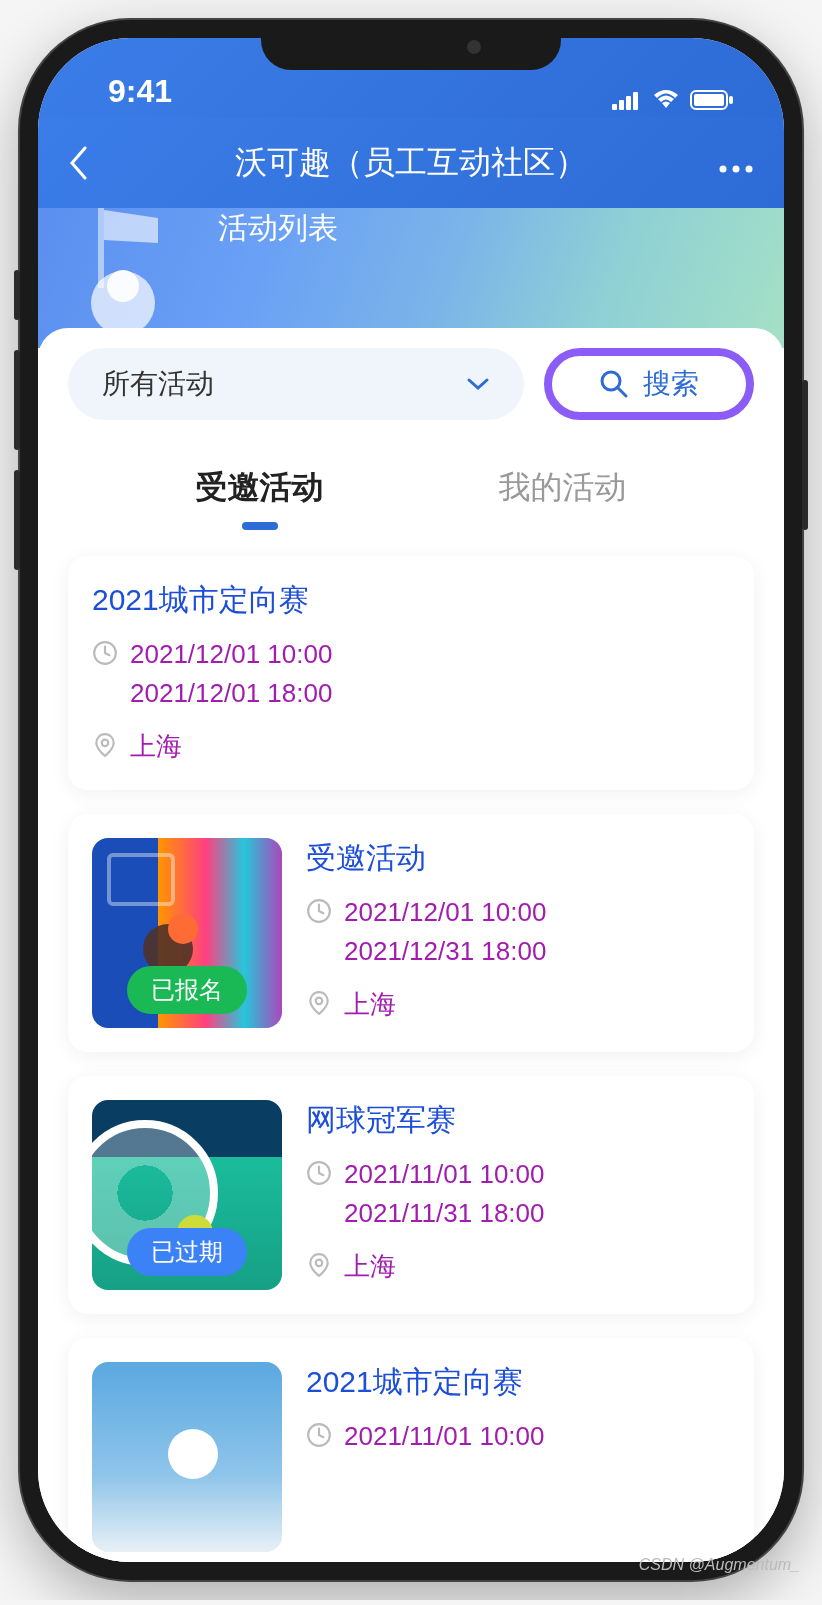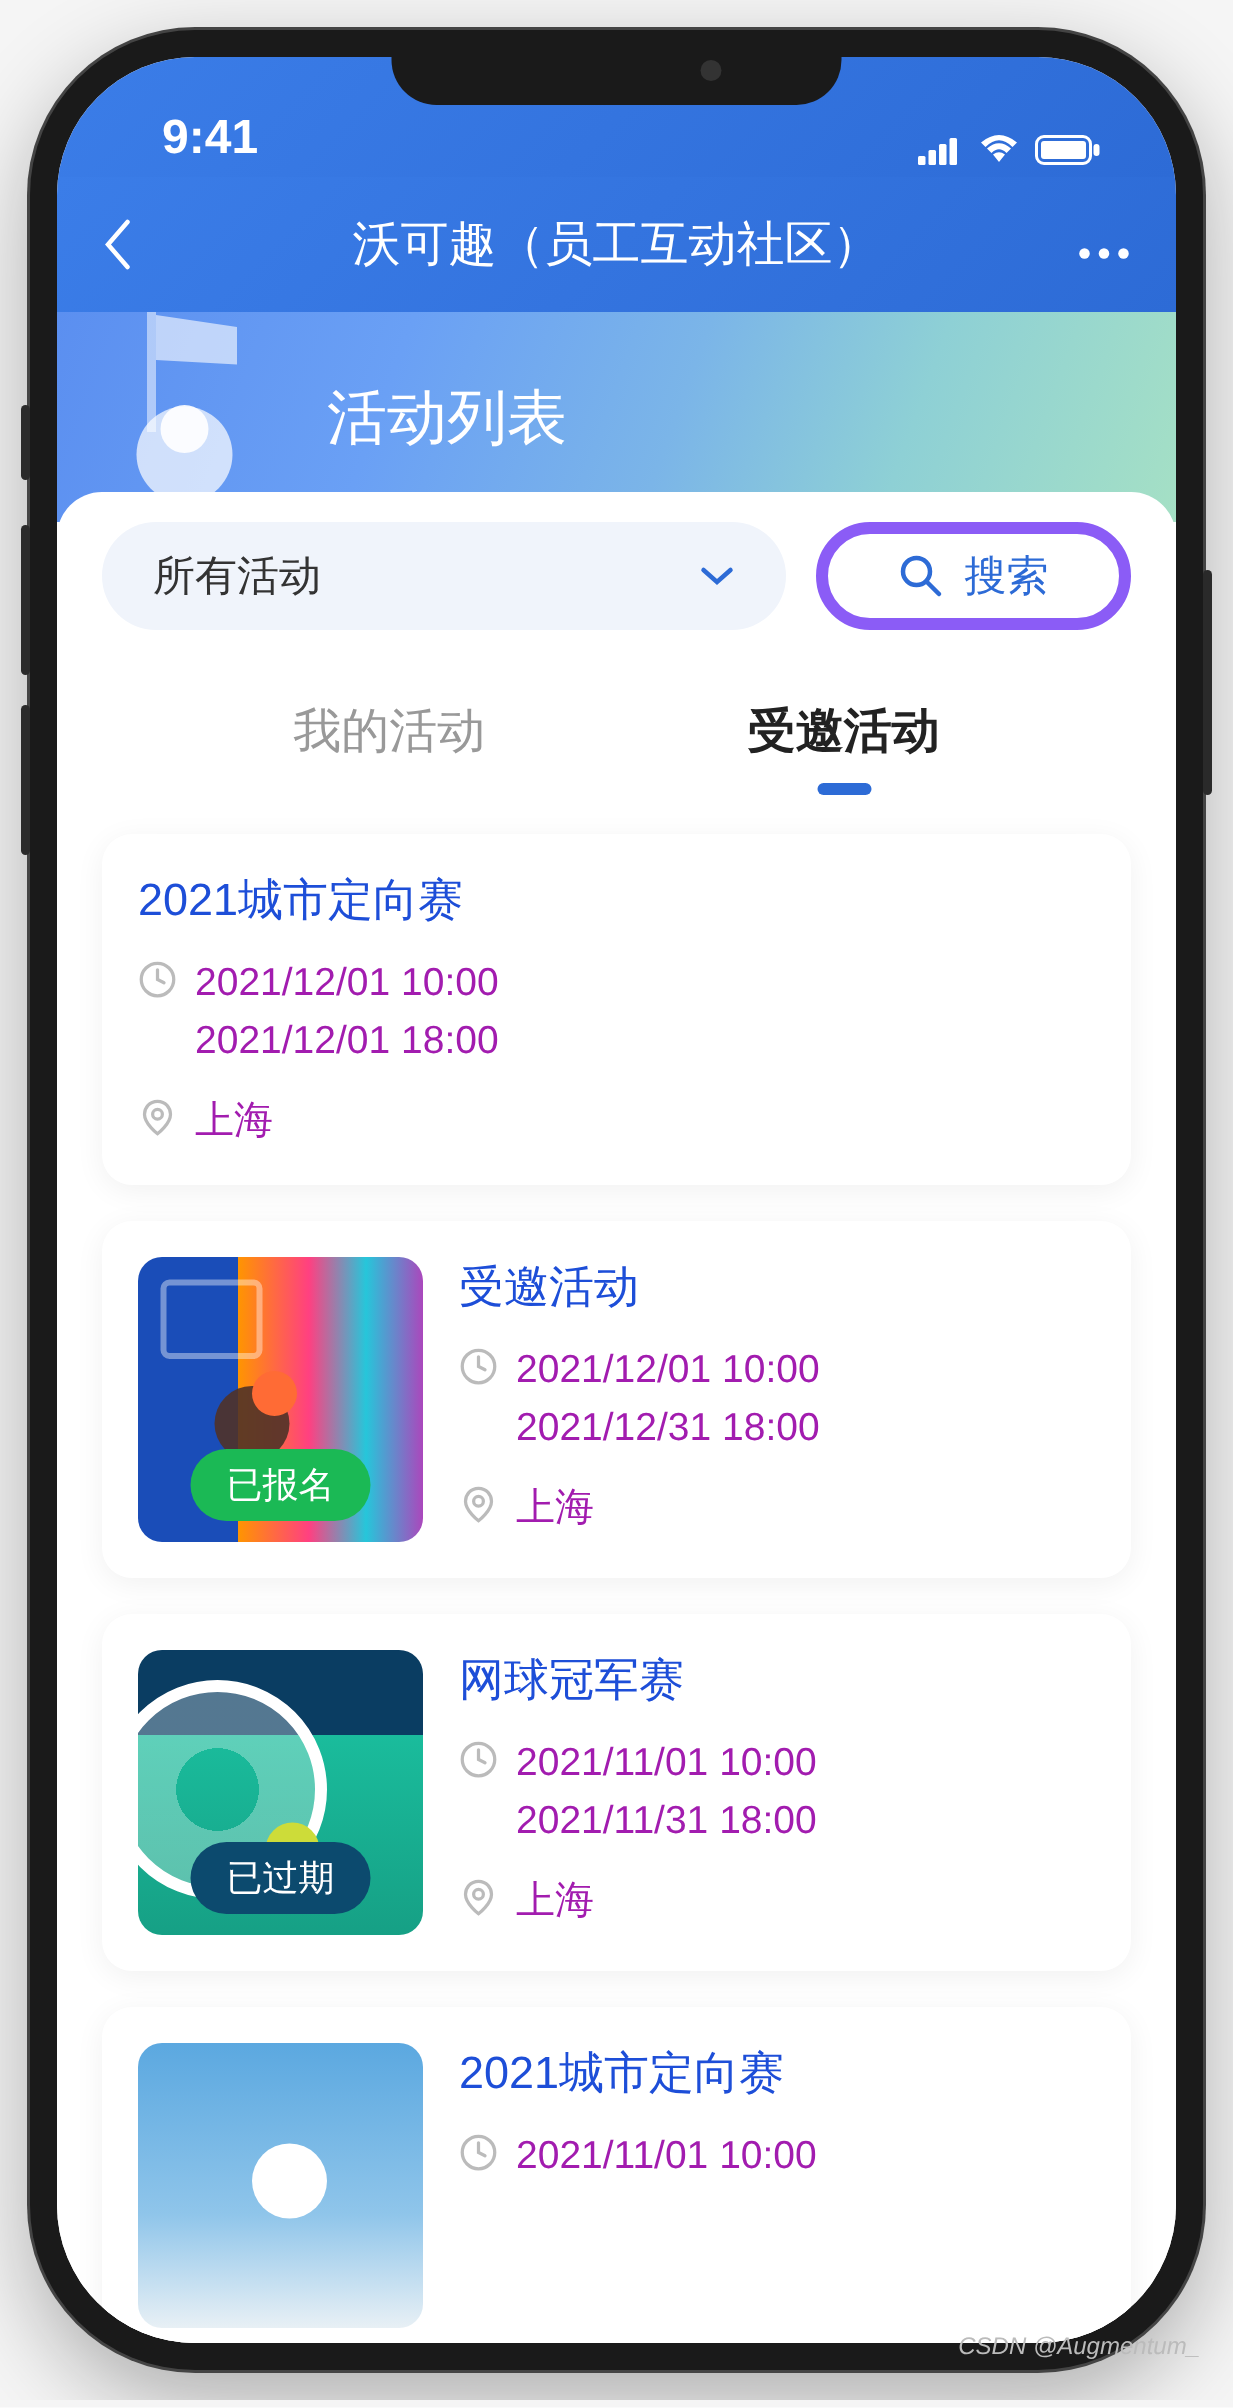--- a/index.html
+++ b/index.html
@@ -71,24 +71,24 @@
   position: relative;
 }
 .nav-back { width: 40px; display: flex; align-items: center; }
 .nav-title { flex: 1; text-align: center; font-size: 32px; font-weight: 400; }
 .nav-more { width: 40px; text-align: right; font-size: 32px; letter-spacing: 2px; }
 
 .hero {
   height: 140px;
   background: linear-gradient(110deg, #5b8ff0 0%, #6aa0f5 30%, #7bb5e8 55%, #8ed0d5 75%, #a5e0c5 100%);
   display: flex;
-  align-items: center;
+  align-items: flex-start;
   padding-left: 180px;
   color: #fff;
-  font-size: 40px;
+  font-size: 30px;
   font-weight: 500;
   position: relative;
   overflow: hidden;
 }
 .hero-deco {
   position: absolute;
   left: 30px;
   top: -10px;
 }
 
@@ -167,21 +167,21 @@
   left: 50%;
   transform: translateX(-50%);
   padding: 8px 24px;
   border-radius: 24px;
   color: #fff;
   font-size: 24px;
   white-space: nowrap;
 }
 .badge.orange { background: #ff9500; }
 .badge.green { background: #1bb955; }
-.badge.gray { background: #0c4a6e; }
+.badge.gray { background: #3b82f6; }
 
 .event-info { flex: 1; display: flex; flex-direction: column; gap: 14px; }
 .event-title { font-size: 30px; font-weight: 400; color: #1d4ed8; }
 .event-meta { display: flex; gap: 12px; align-items: flex-start; color: #a21caf; font-size: 26px; }
 .event-meta-text { line-height: 1.5; }
 .meta-icon { width: 26px; height: 26px; flex-shrink: 0; margin-top: 5px; }
 
 .watermark { position: absolute; bottom: 6px; right: 2px; font-size: 16px; color: #bbb; z-index: 200; font-style: italic;}
 
 
@@ -269,22 +269,22 @@
         <div class="search-btn">
           <svg width="30" height="30" viewBox="0 0 30 30">
               <circle cx="12" cy="12" r="9" stroke="#2d6bd6" stroke-width="3" fill="none"></circle>
               <line x1="19" y1="19" x2="27" y2="27" stroke="#2d6bd6" stroke-width="3" stroke-linecap="round"></line>
             </svg>
           <span>搜索</span>
         </div>
       </div>
 
       <div class="tabs">
+        <div class="tab active">受邀活动</div>
         <div class="tab">我的活动</div>
-        <div class="tab active">受邀活动</div>
       </div>
 
       <div class="event-list" id="event-list">
           <div class="event-card">
             <div class="event-info">
               <div class="event-title">2021城市定向赛</div>
               <div class="event-meta">
                 <svg class="meta-icon" viewBox="0 0 24 24">
                   <circle cx="12" cy="12" r="10" stroke="#bbb" stroke-width="2" fill="none"></circle>
                   <path d="M12 6 V12 L16 14" stroke="#bbb" stroke-width="2" fill="none" stroke-linecap="round"></path>

